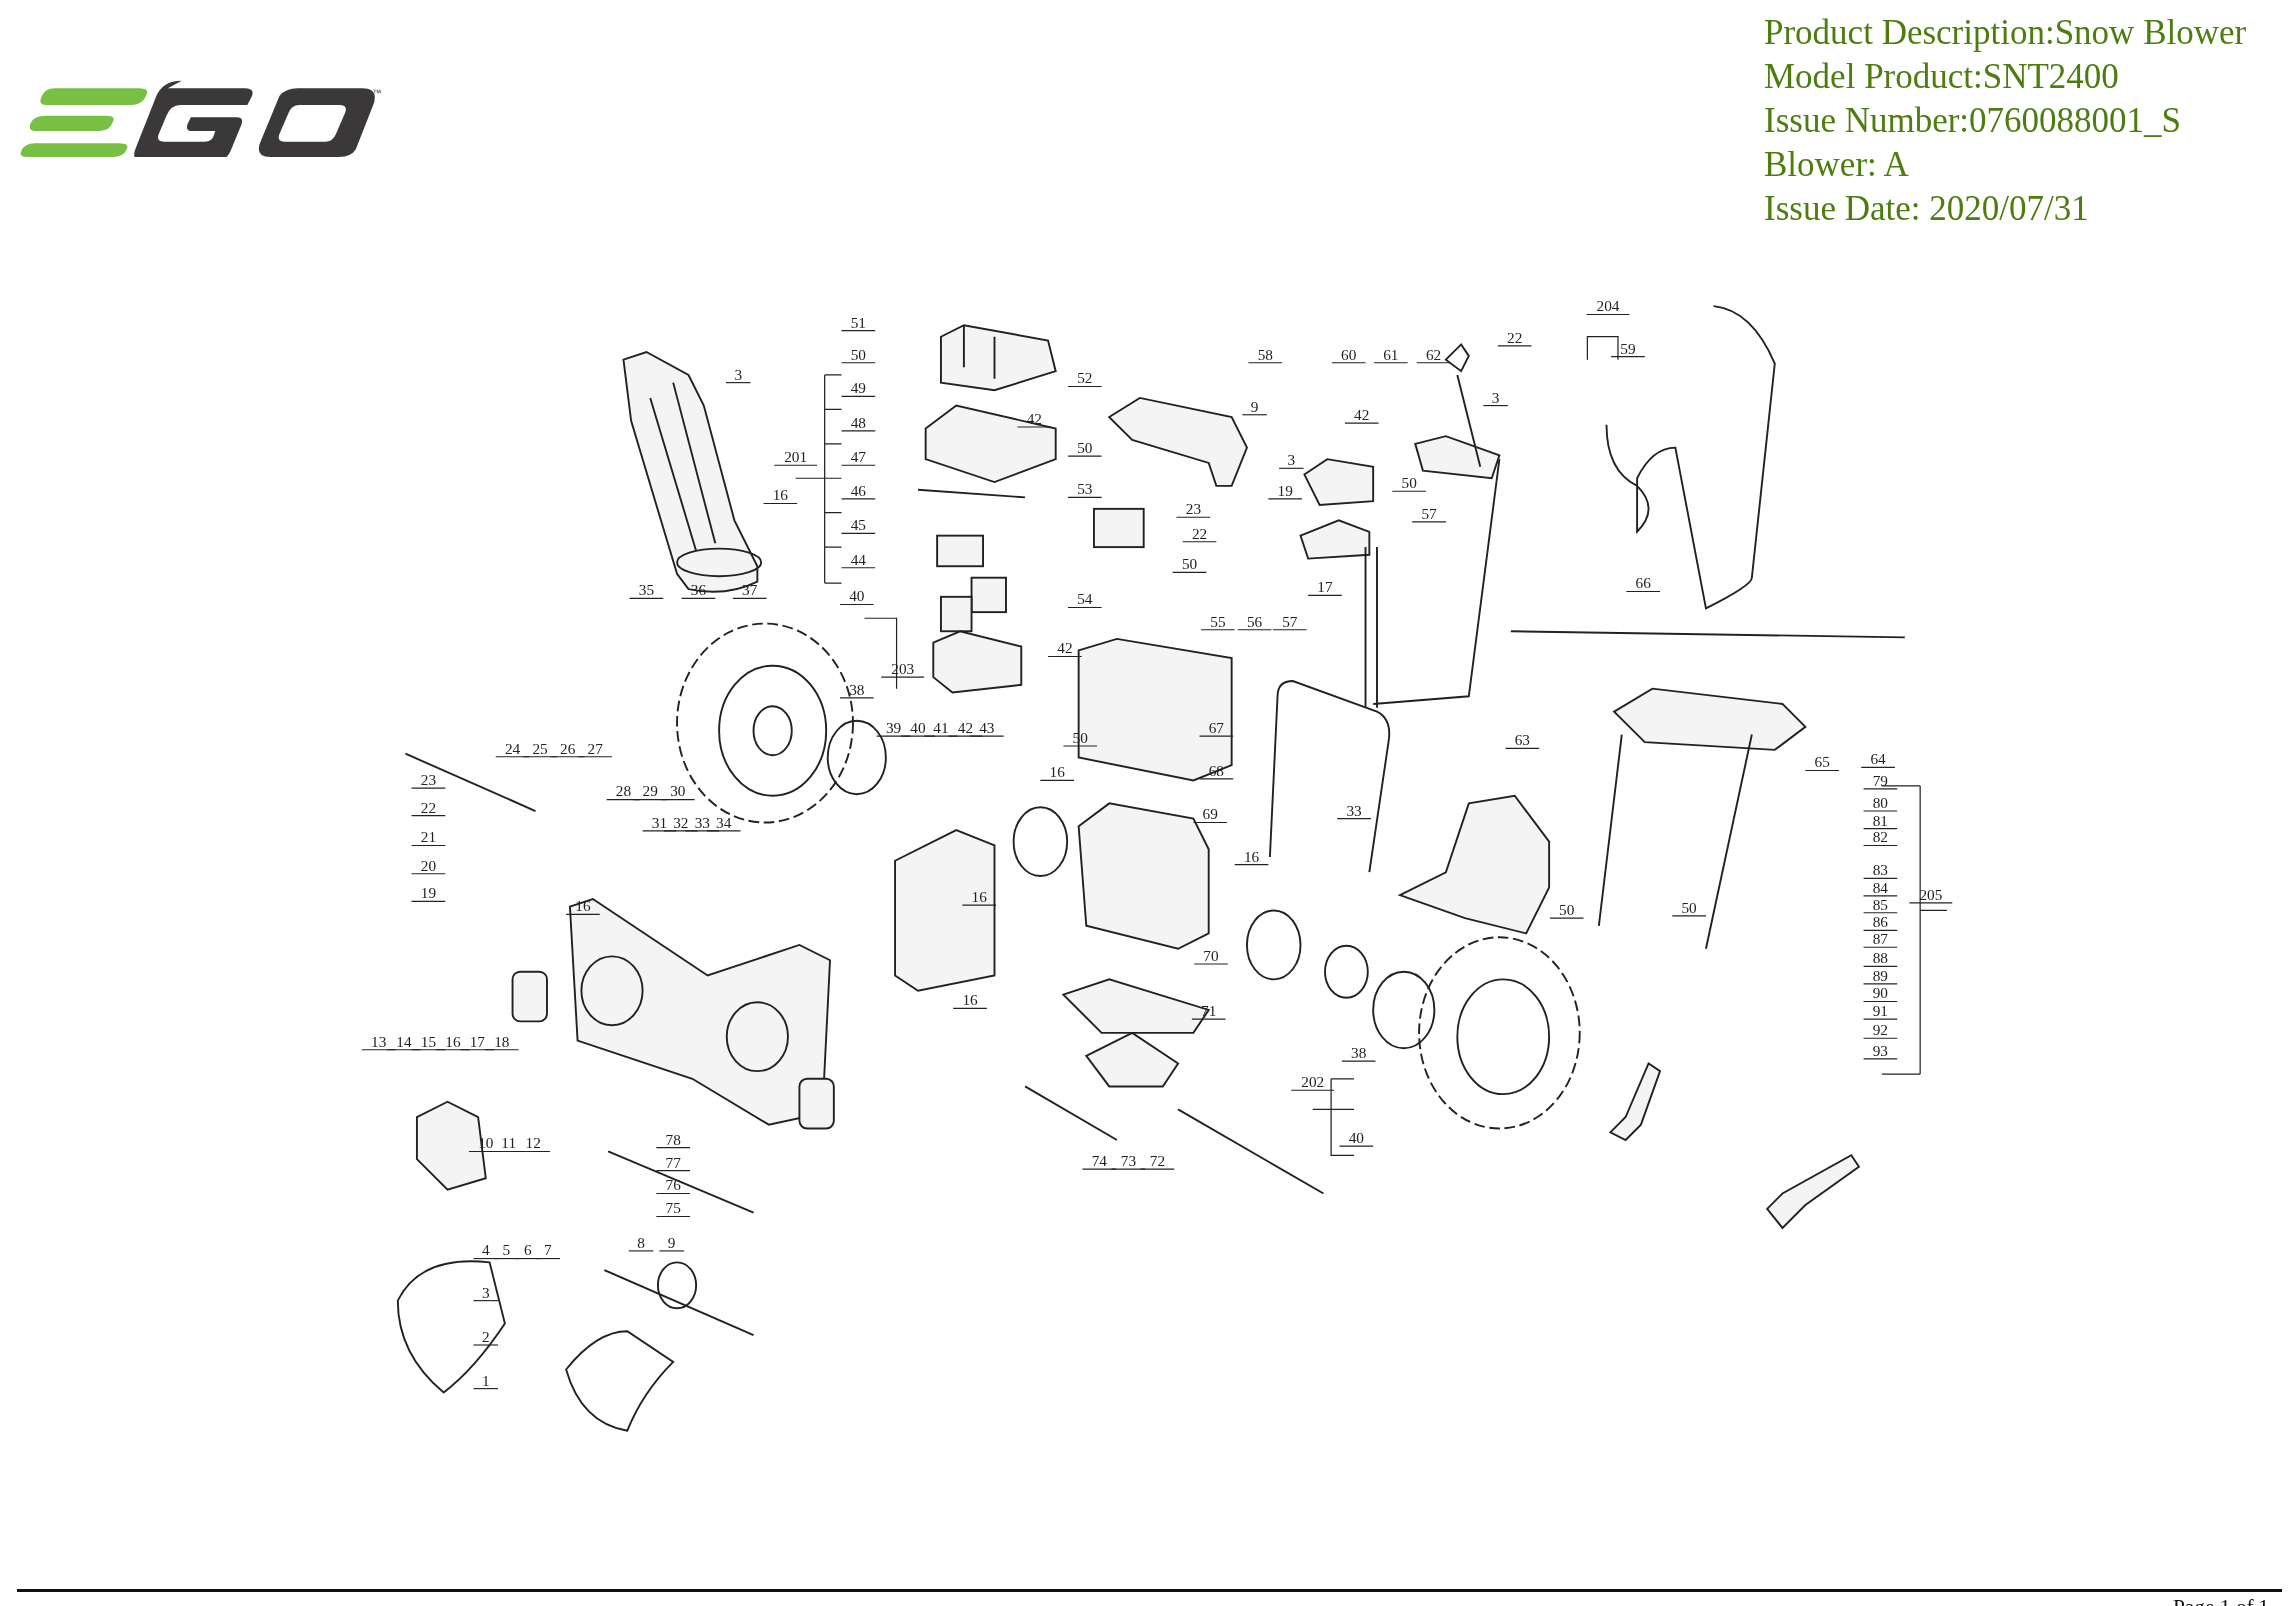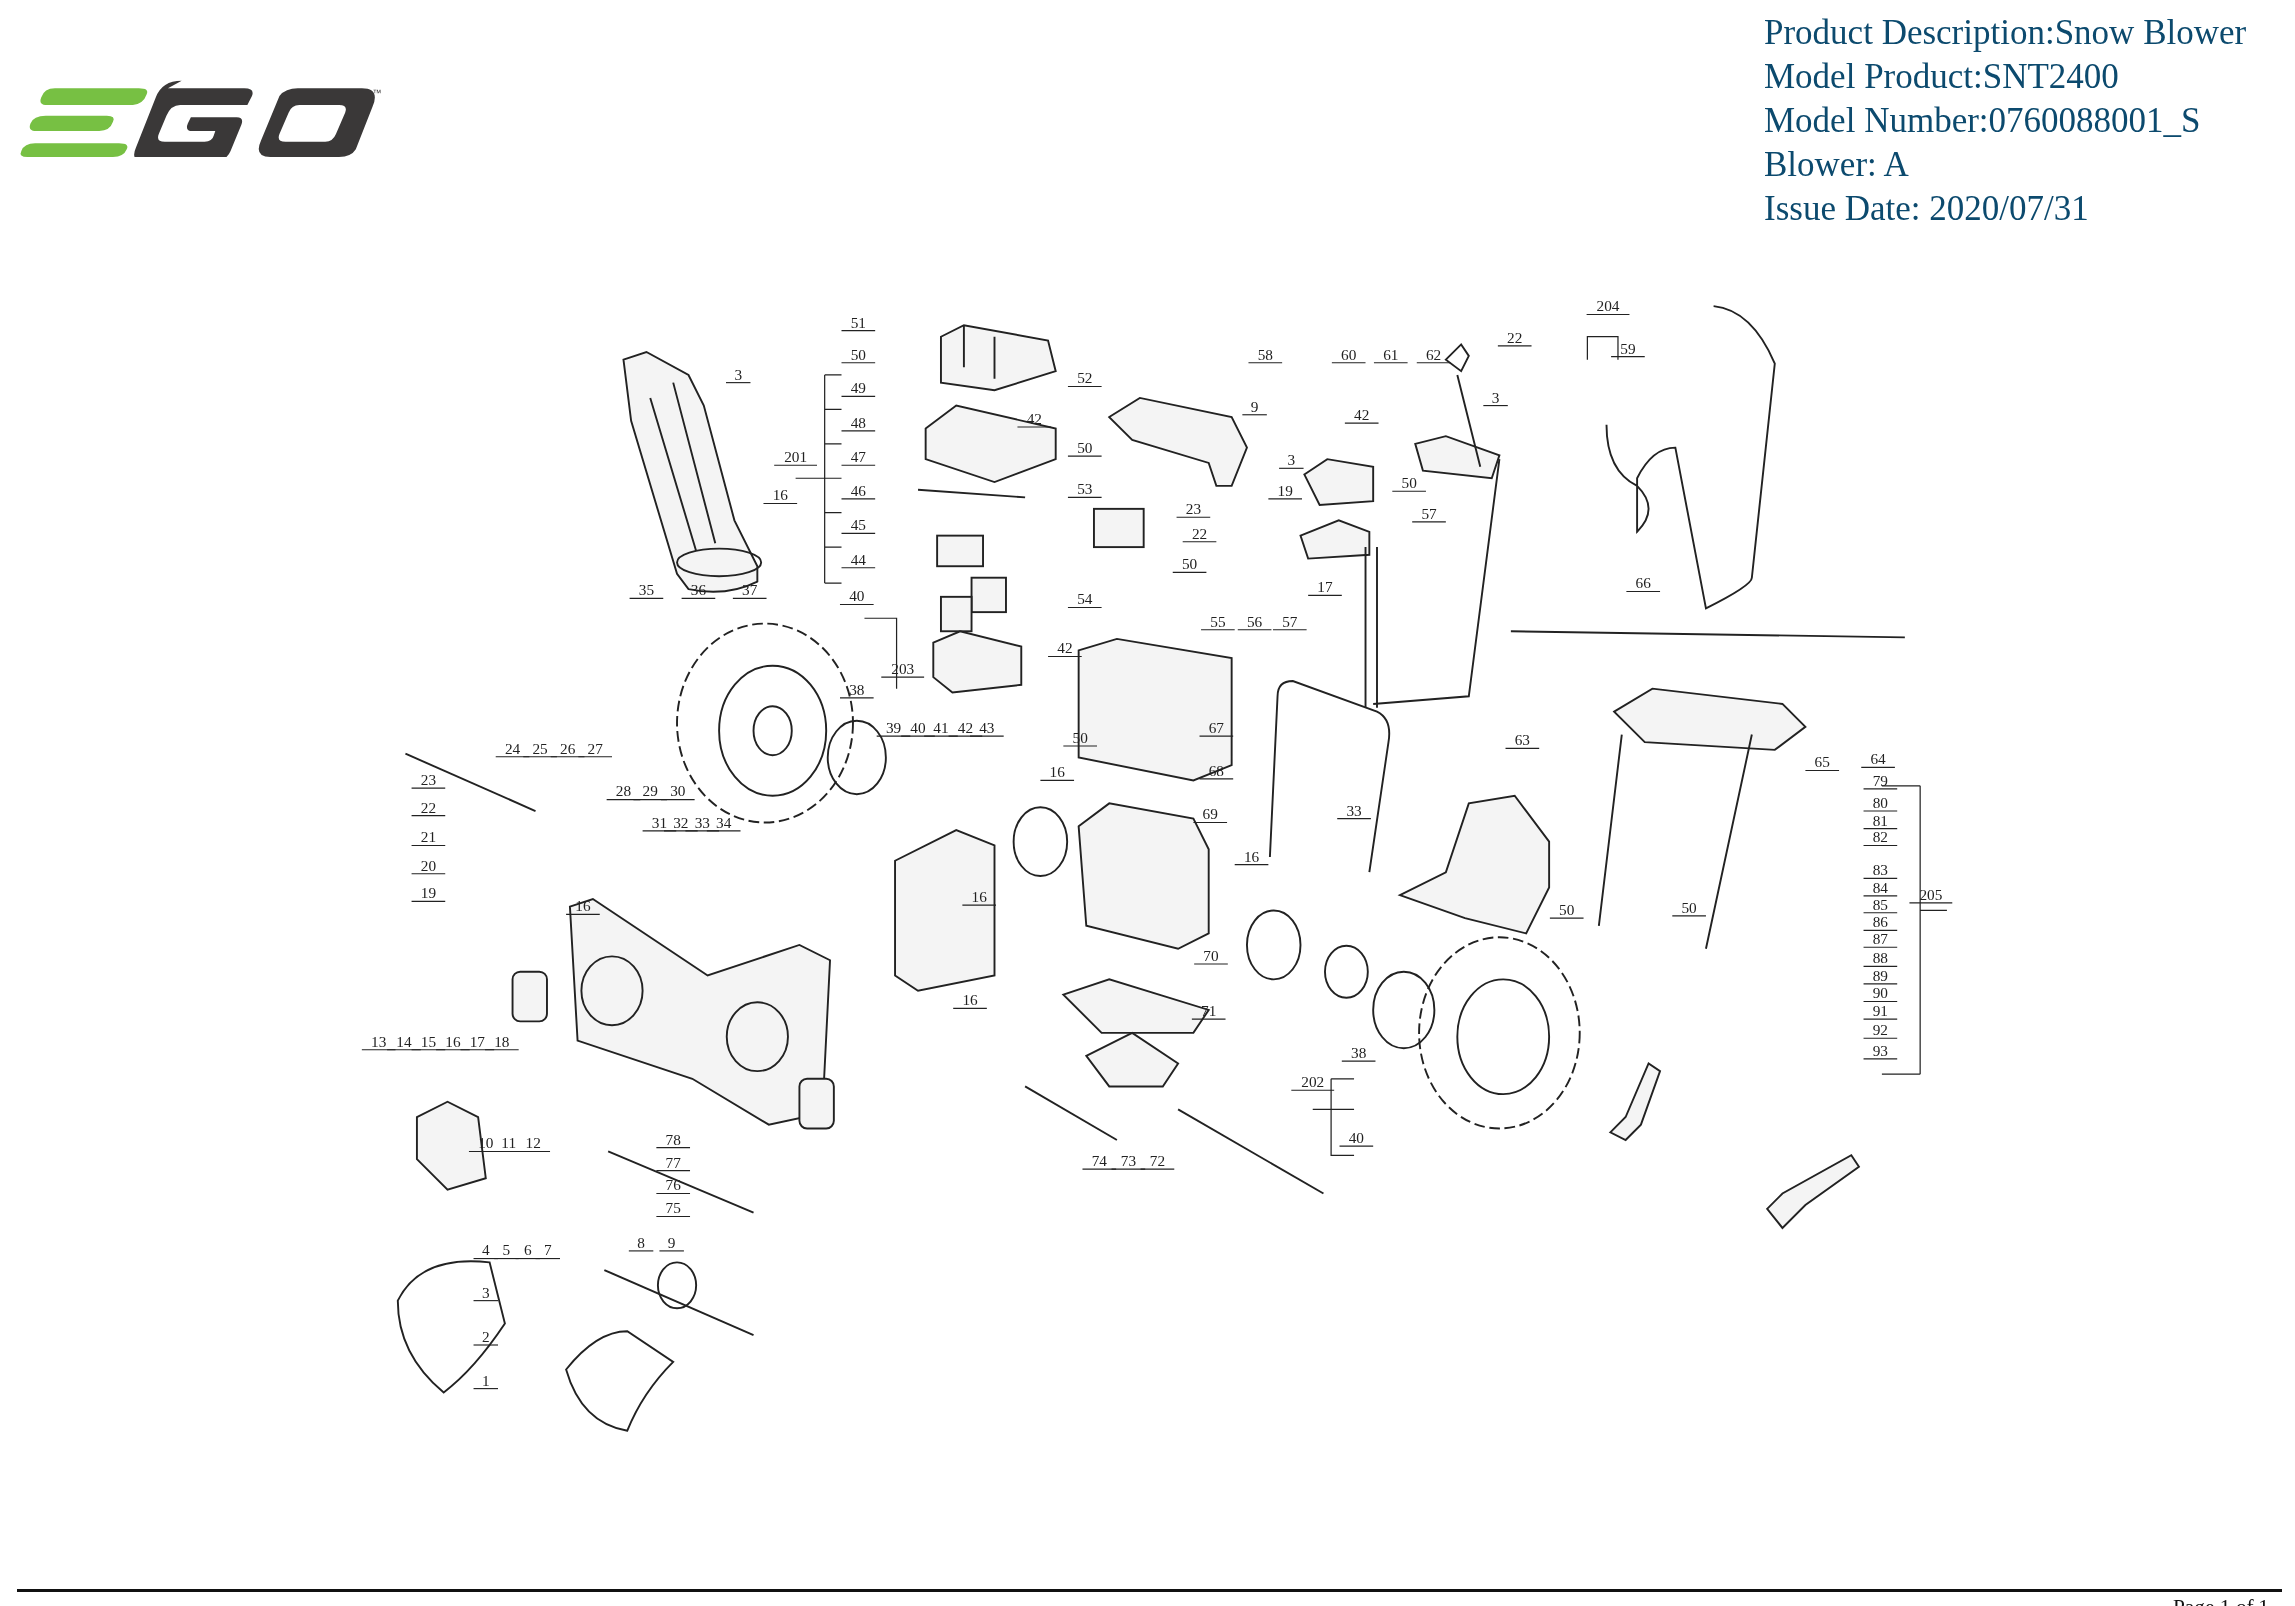--- a/index.html
+++ b/index.html
@@ -1,18 +1,18 @@
 <!DOCTYPE html>
 <html style="font-size:12.2px"><head>
 <meta charset="utf-8">
 <style>
   html, body { margin: 0; padding: 0; background: #ffffff; }
   body { width: 2295px; height: 1606px; position: relative; overflow: hidden; font-family: "Liberation Serif", serif; color: #111; }
   .logo { position: absolute; left: 15.3px; top: 73px; width: 367px; height: 84px; }
-  .header-block { position: absolute; left: 1764px; top: 10.7px; font-size: 35px; line-height: 44px; color: #0c4a6e; }
+  .header-block { position: absolute; left: 1764px; top: 10.7px; font-size: 35px; line-height: 44px; color: #4d7c0f; }
   .header-line { white-space: nowrap; }
   .diagram { position: absolute; left: 0; top: 0; width: 2295px; height: 1606px; }
   .callout { font-family: "Liberation Serif", serif; font-size: 20px; fill: #222; }
   .footer-rule { position: absolute; left: 17px; top: 1589px; width: 2265px; height: 3.1px; background: #111; }
   .footer-page { position: absolute; right: 26px; top: 1595px; font-size: 21.4px; }
   .footer-page span { margin-left: 4.6px; }
   .part { fill: none; stroke: #222; stroke-width: 2.5; }
   .part-fill { fill: #f4f4f4; stroke: #222; stroke-width: 2.5; }
   .leader { fill: none; stroke: #222; stroke-width: 1.6; }
 </style>
@@ -28,21 +28,21 @@
   <g fill="#3a3838">
     <path d="M200,20 h100 q14,0 10,10 l-6,12 h-88 q-12,0 -18,14 l-10,24 q-4,10 8,10 h52 q10,0 12,-8 l2,-6 h-30 q-10,0 -6,-10 l4,-8 h60 q10,0 6,10 l-14,34 q-6,14 -22,14 h-90 q-20,0 -12,-18 l26,-66 q8,-22 34,-22 z"></path>
     <path d="M370,20 h84 q24,0 14,24 l-22,56 q-6,10 -22,10 h-90 q-22,0 -12,-22 l24,-58 q8,-10 24,-10 z M372,42 q-10,0 -14,10 l-12,28 q-4,10 8,10 h52 q10,0 14,-10 l12,-28 q4,-10 -8,-10 z" fill-rule="evenodd"></path>
   </g>
   <text x="468" y="30" font-family="Liberation Sans, sans-serif" font-size="12" fill="#3a3838">™</text>
 </svg>
 
 <div class="header-block">
   <div class="header-line">Product Description:Snow Blower</div>
   <div class="header-line">Model Product:SNT2400</div>
-  <div class="header-line">Model Number:0760088001_S</div>
+  <div class="header-line">Issue Number:0760088001_S</div>
   <div class="header-line">Blower: A</div>
   <div class="header-line">Issue Date: 2020/07/31</div>
 </div>
 
 <svg class="diagram" viewBox="0 0 3000 2099">
 
   <g>
     <path class="part-fill" d="M815,470 l30,-10 l55,30 l20,40 l40,150 l30,60 l0,20 q-40,20 -90,10 l-15,-20 l-60,-200 z"></path>
     <path class="part" d="M850,520 l60,200 M880,500 l55,210"></path>
     <ellipse class="part" cx="940" cy="735" rx="55" ry="18"></ellipse>

